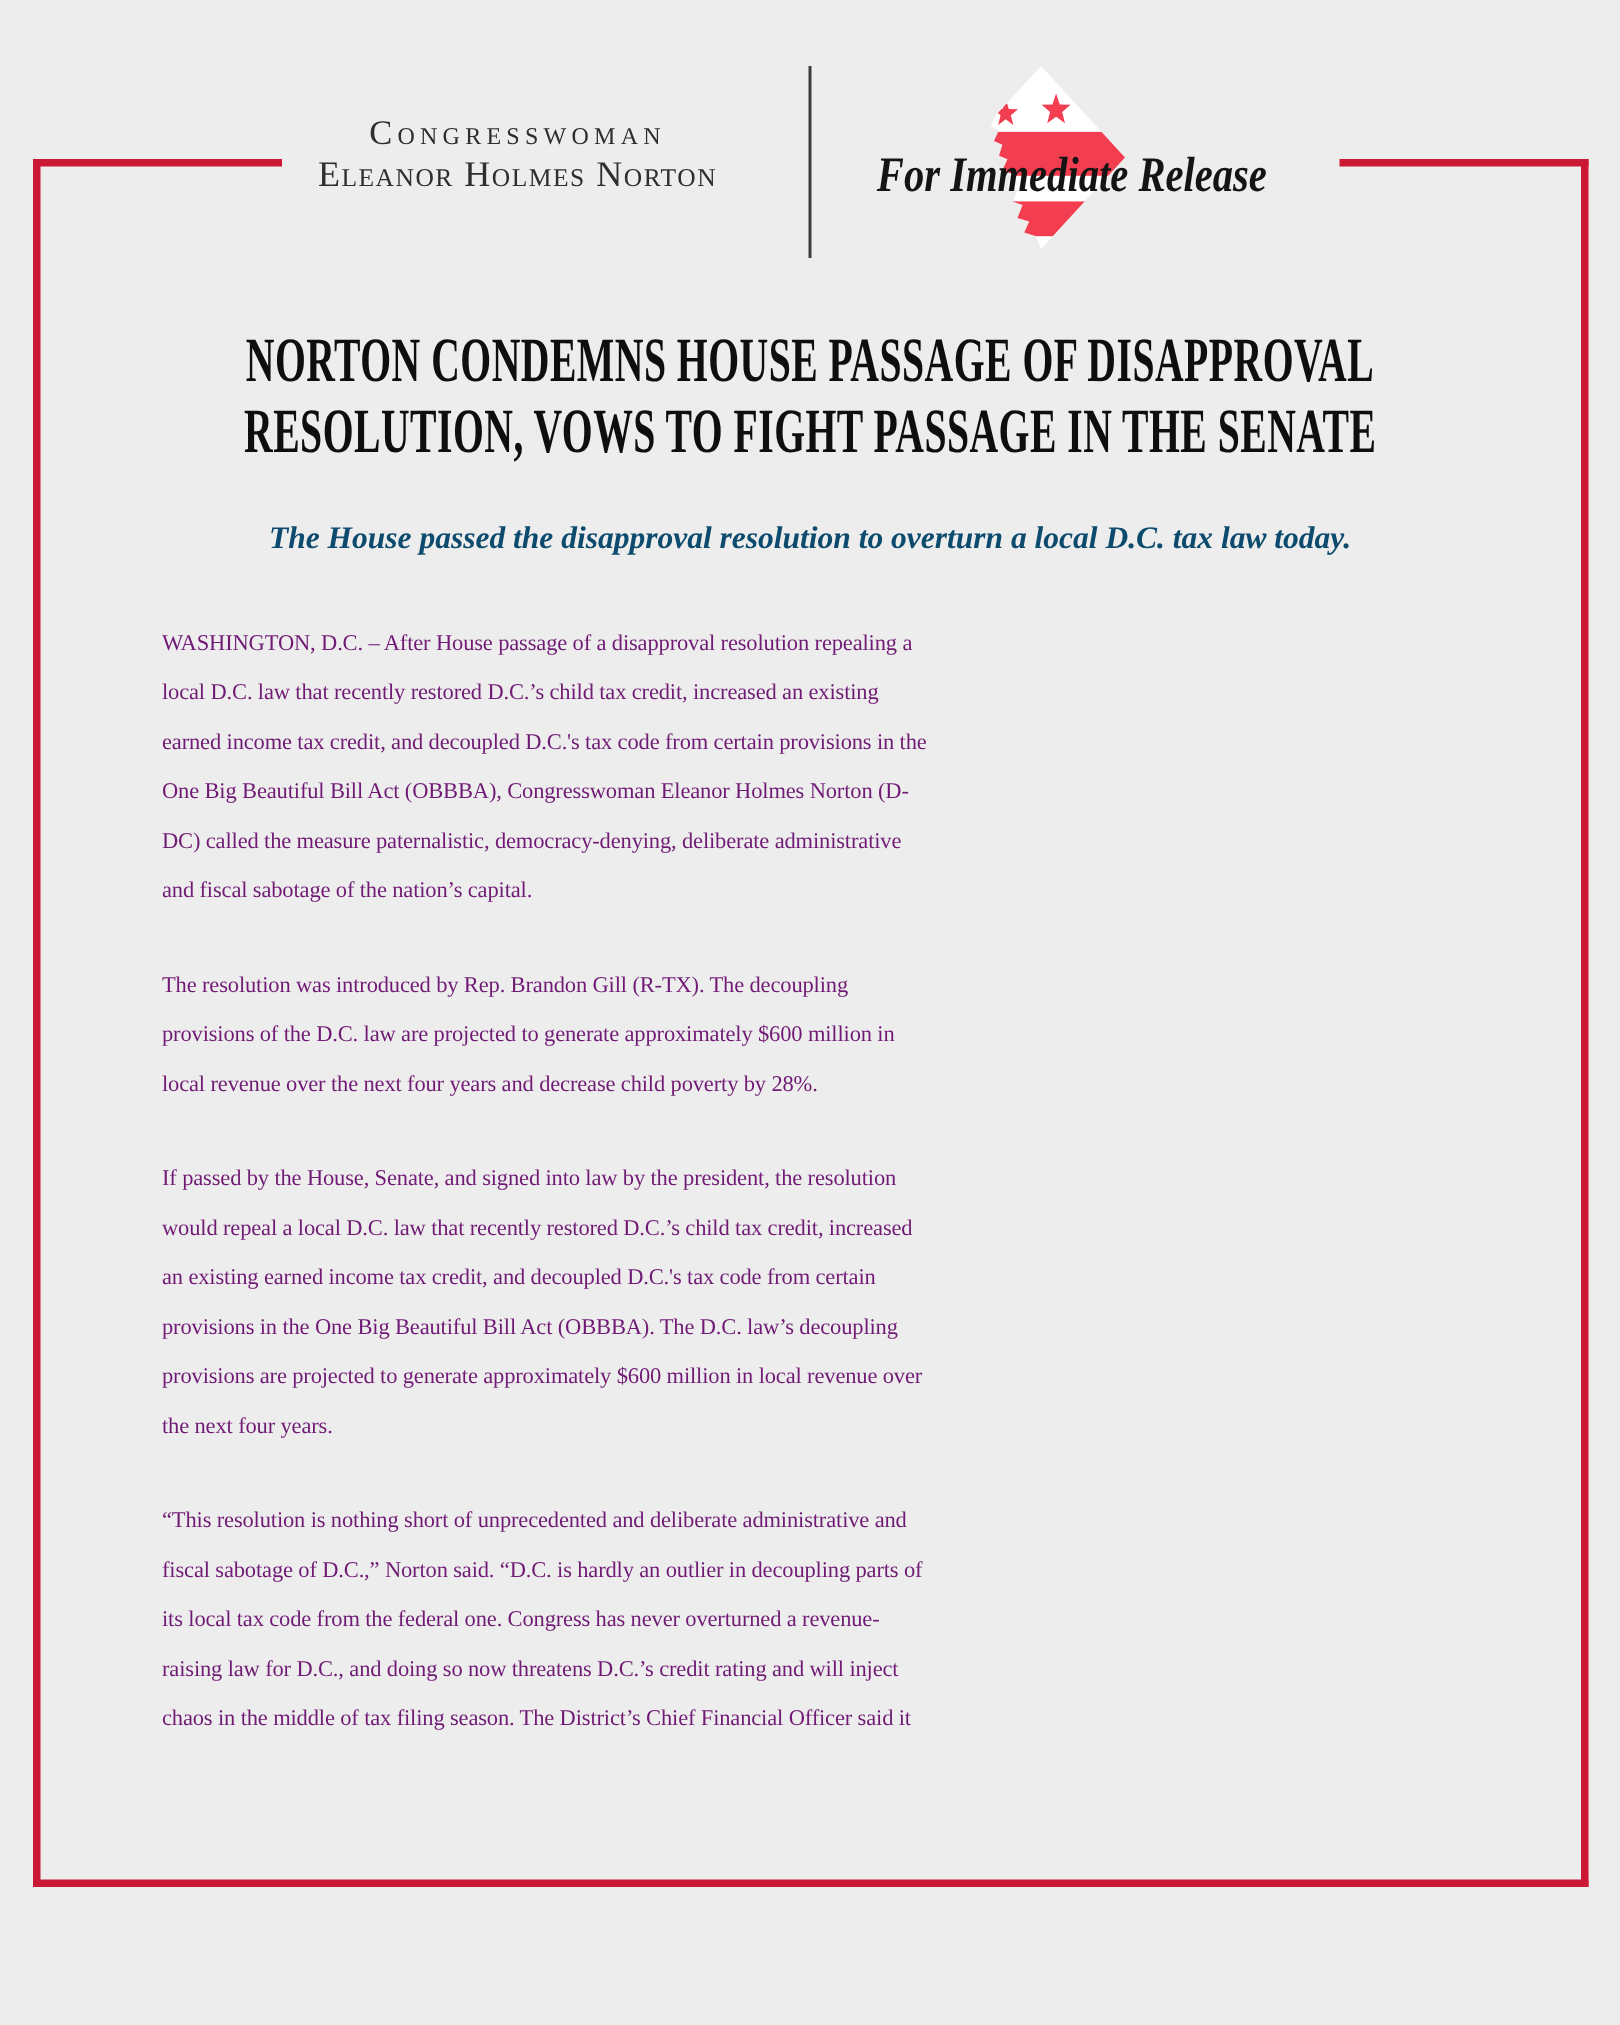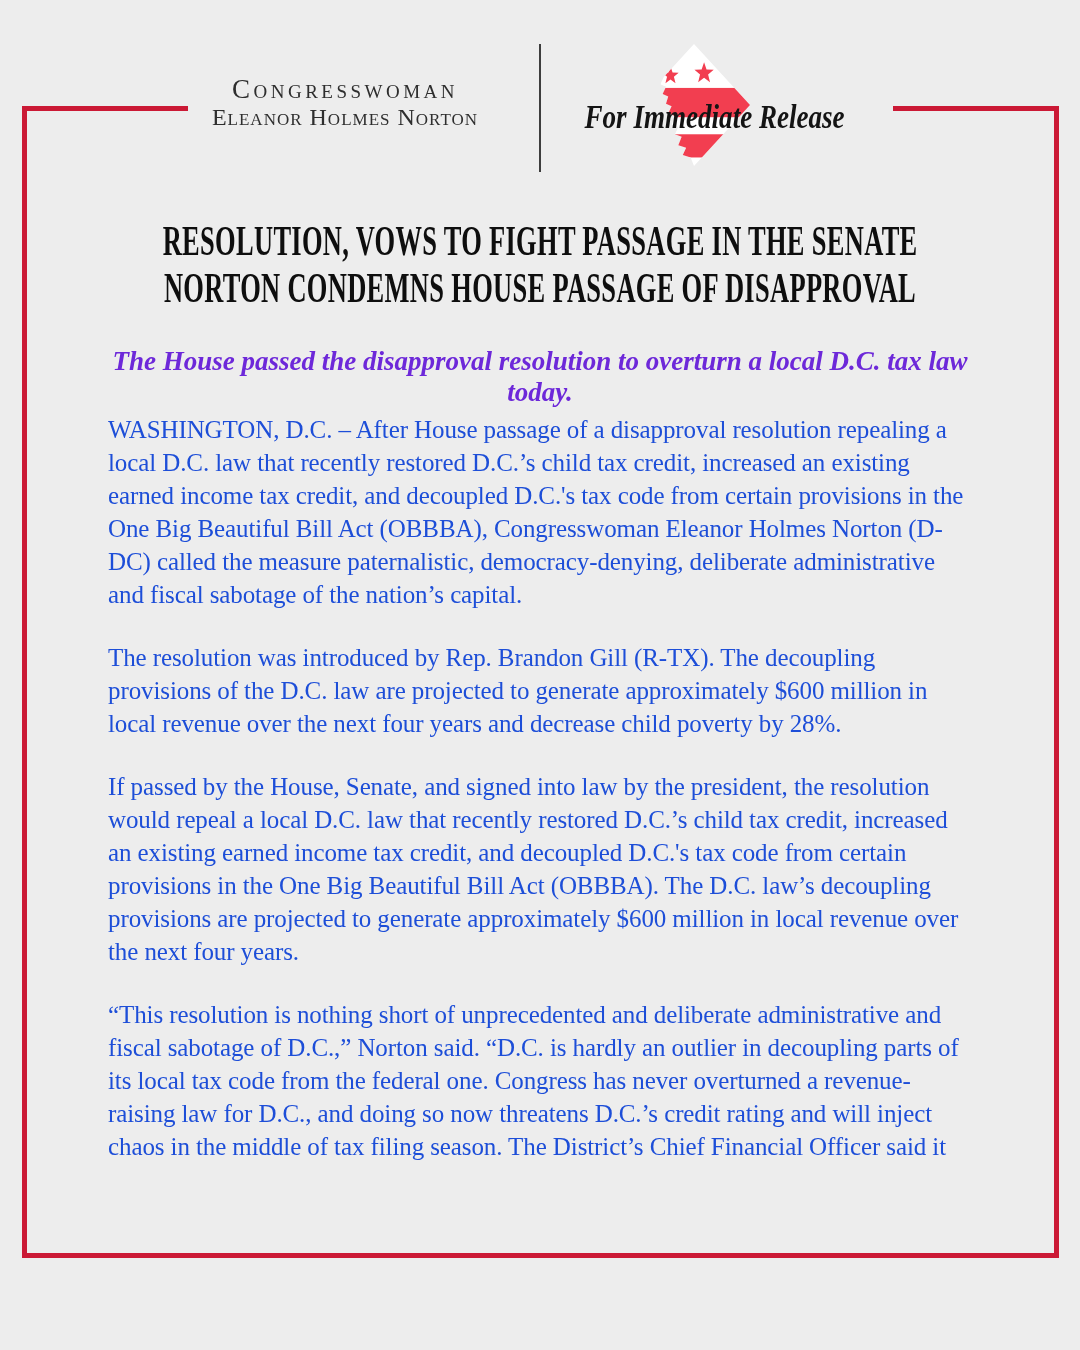--- a/index.html
+++ b/index.html
@@ -10,43 +10,43 @@
   
   .frame{position:absolute;background:#cb1935;}
   .seg-top-left{left:22px;top:106px;width:166px;height:5px;}
   .seg-top-right{left:893px;top:106px;width:166px;height:5px;}
   .seg-left{left:22px;top:106px;width:5px;height:1152px;}
   .seg-right{left:1054px;top:106px;width:5px;height:1152px;}
   .seg-bottom{left:22px;top:1253px;width:1037px;height:5px;}
 
   
   .masthead{position:absolute;left:110px;top:74px;width:470px;text-align:center;color:#2e2e2e;}
-  .mh-title{font-variant:small-caps;font-size:27px;letter-spacing:3.5px;line-height:30px;}
+  .mh-title{font-variant:small-caps;font-size:23px;letter-spacing:3.5px;line-height:30px;}
   .mh-name{font-variant:small-caps;font-size:24px;letter-spacing:1px;line-height:26px;}
   .divider{position:absolute;left:539px;top:44px;width:2px;height:128px;background:#3d3d3d;}
 
   .dc-logo{position:absolute;left:638px;top:44px;width:112px;height:122px;}
   .release-wrap{position:absolute;left:560px;top:86px;width:310px;height:50px;
                 display:flex;justify-content:center;align-items:flex-end;}
   .release-text{white-space:nowrap;font-weight:bold;font-style:italic;font-size:33px;color:#141414;
                 transform:scaleX(0.82);transform-origin:center;}
 
   
   .headline{position:absolute;left:100px;top:218px;width:880px;}
   .hl-line{display:flex;justify-content:center;height:47px;}
   .hl-scale{white-space:nowrap;font-weight:bold;font-size:42px;line-height:47px;color:#0e0e0e;
             letter-spacing:0.5px;transform:scaleX(0.63);transform-origin:center;}
 
   .subtitle{position:absolute;left:100px;top:346px;width:880px;text-align:center;
-            font-weight:bold;font-style:italic;font-size:27px;color:#6d28d9;}
+            font-weight:bold;font-style:italic;font-size:21px;color:#0c4a6e;}
 
   
   .body-col{position:absolute;left:108px;top:413px;width:872px;}
-  .body-col p{margin:0 0 30px 0;font-size:25px;line-height:33px;white-space:pre-line;
-              letter-spacing:-0.1px;color:#1d4ed8;}
+  .body-col p{margin:0 0 30px 0;font-size:15px;line-height:33px;white-space:pre-line;
+              letter-spacing:-0.1px;color:#701a75;}
 </style>
 </head>
 <body>
 
 <div class="page">
 
   <div class="frame seg-top-left"></div>
   <div class="frame seg-top-right"></div>
   <div class="frame seg-left"></div>
   <div class="frame seg-right"></div>
@@ -74,24 +74,24 @@
       <use href="#dcStar" transform="translate(59,24)"></use>
     </g>
   </svg>
 
   <div class="release-wrap">
     <span class="release-text">For Immediate Release</span>
   </div>
 
   <div class="headline">
     <div class="hl-line">
-      <span class="hl-scale">RESOLUTION, VOWS TO FIGHT PASSAGE IN THE SENATE</span>
+      <span class="hl-scale">NORTON CONDEMNS HOUSE PASSAGE OF DISAPPROVAL</span>
     </div>
     <div class="hl-line">
-      <span class="hl-scale">NORTON CONDEMNS HOUSE PASSAGE OF DISAPPROVAL</span>
+      <span class="hl-scale">RESOLUTION, VOWS TO FIGHT PASSAGE IN THE SENATE</span>
     </div>
   </div>
 
   <div class="subtitle">The House passed the disapproval resolution to overturn a local D.C. tax law today.</div>
 
   <div class="body-col">
     <p>WASHINGTON, D.C. – After House passage of a disapproval resolution repealing a
 local D.C. law that recently restored D.C.’s child tax credit, increased an existing
 earned income tax credit, and decoupled D.C.'s tax code from certain provisions in the
 One Big Beautiful Bill Act (OBBBA), Congresswoman Eleanor Holmes Norton (D-

